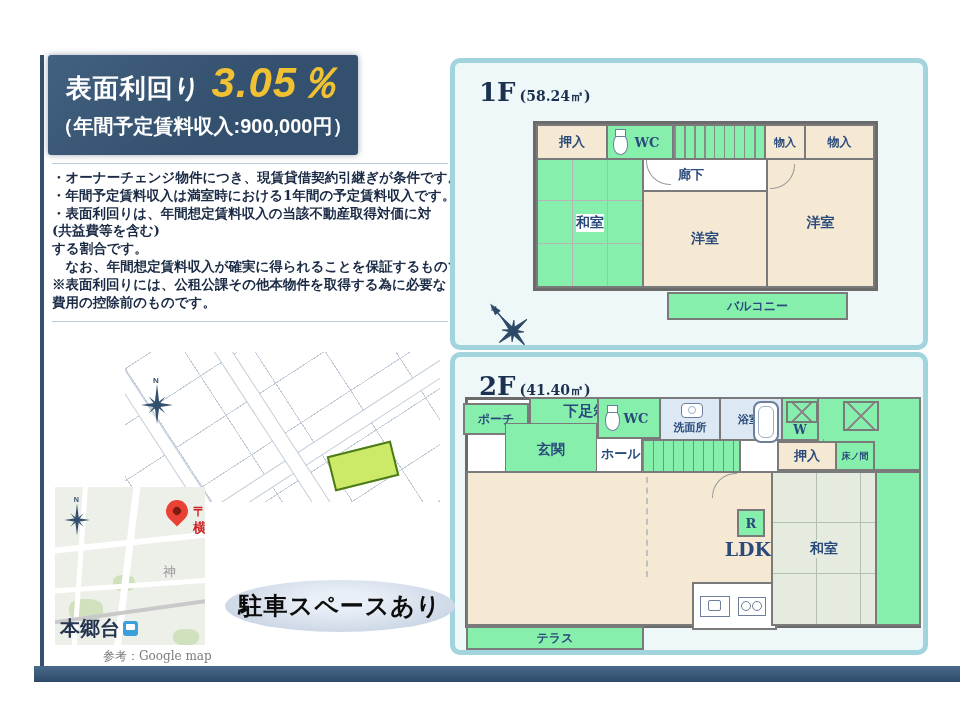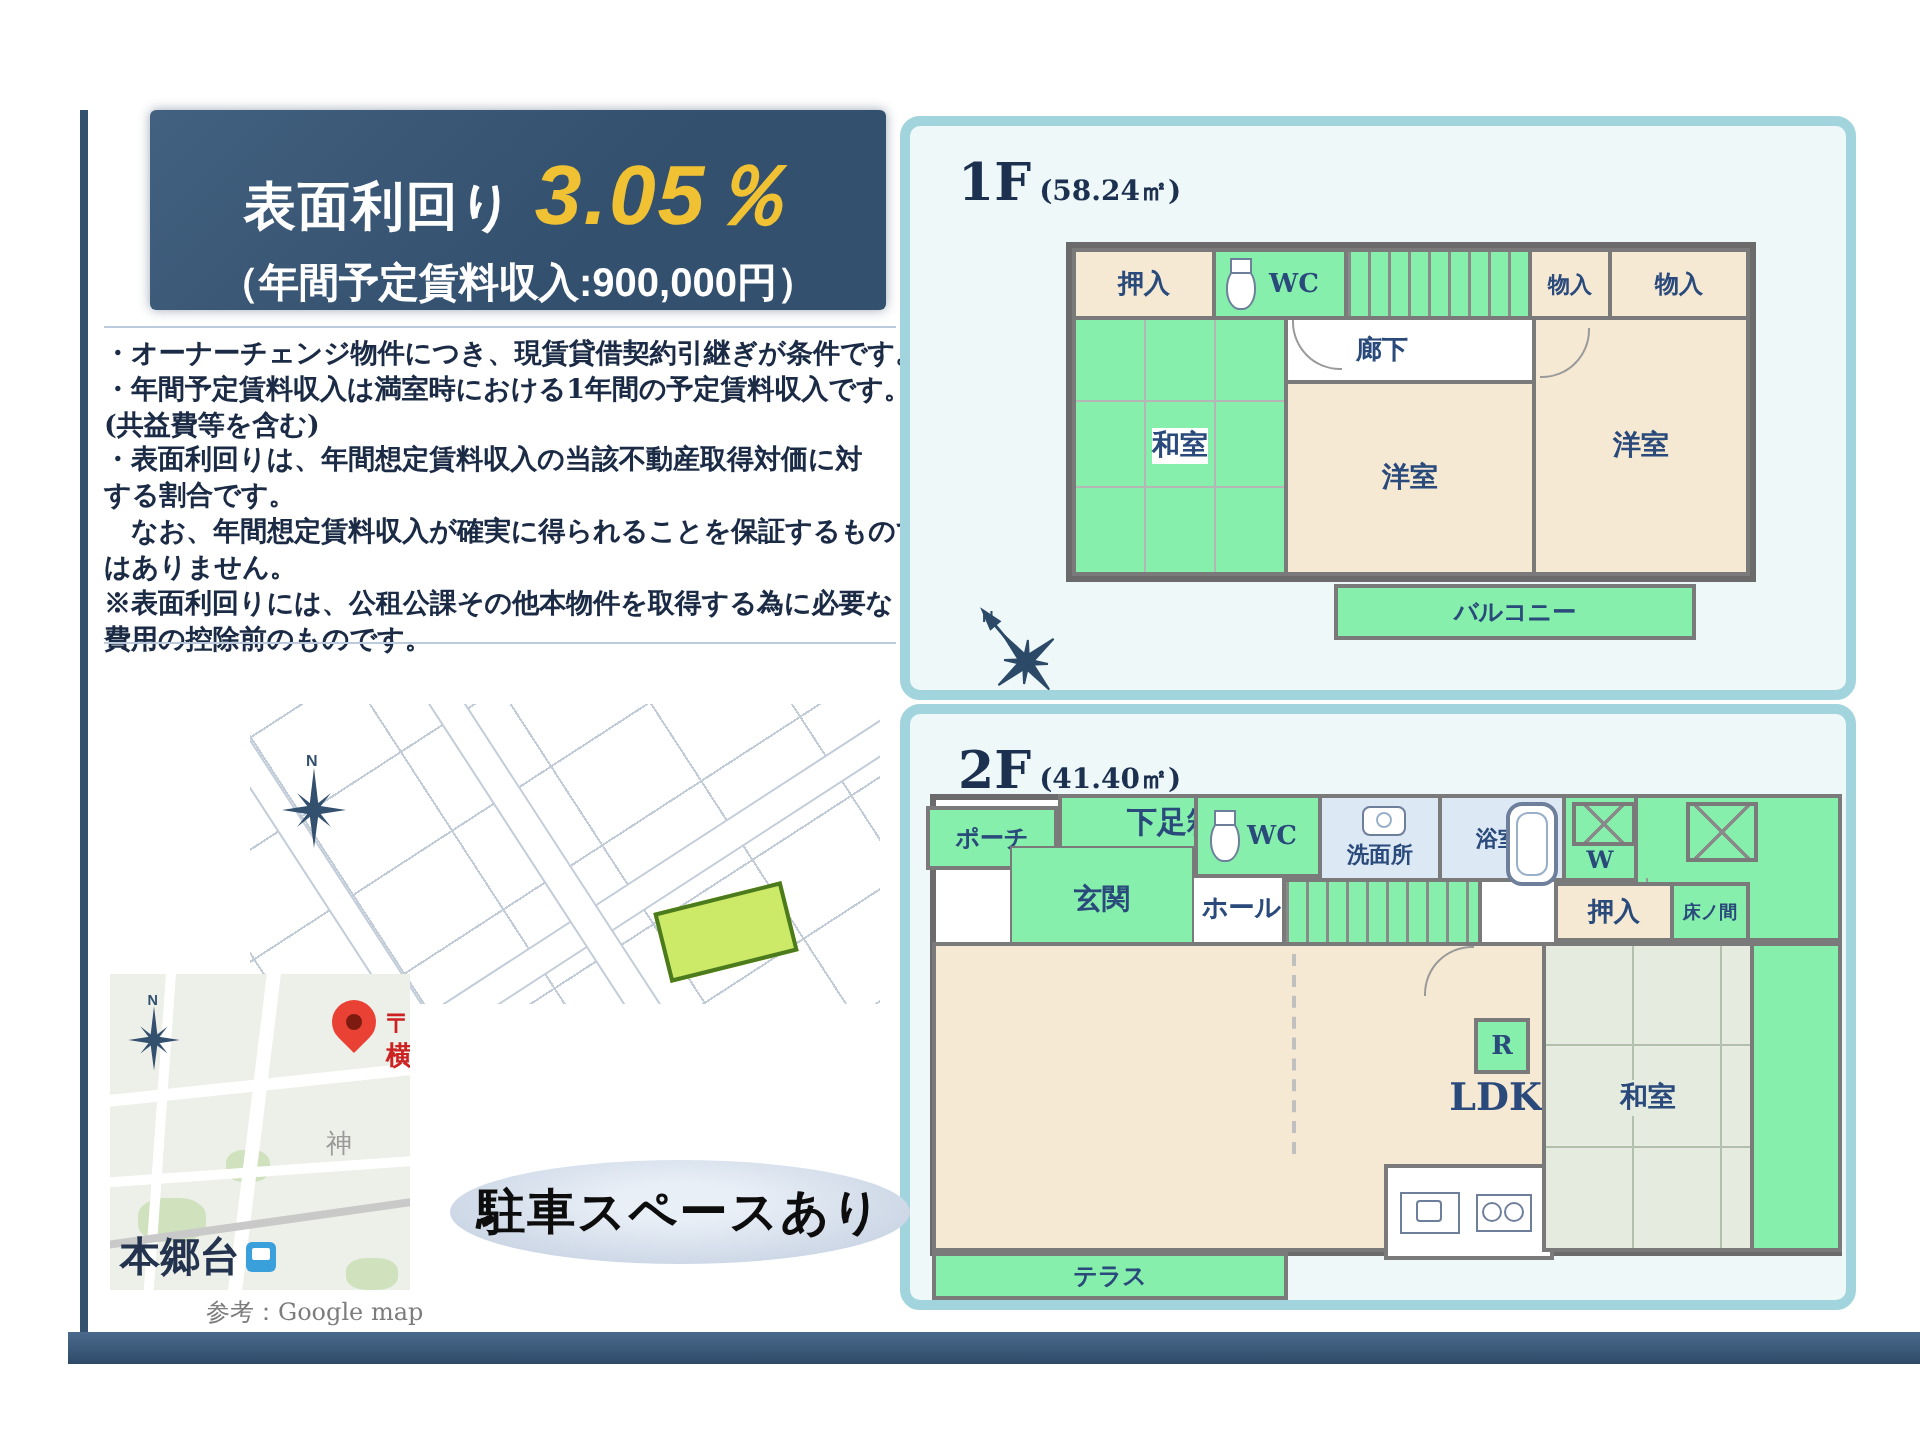--- a/index.html
+++ b/index.html
@@ -6,24 +6,24 @@
   #stage{position:relative;width:960px;height:720px;background:#fff;overflow:hidden;
          font-family:"Liberation Sans",sans-serif;}
   .abs{position:absolute;}
 
   
   .vline{left:40px;top:55px;width:4px;height:612px;background:#33506e;}
   .botbar{left:34px;top:666px;width:926px;height:16px;
           background:linear-gradient(#4a6a8d,#2e4a68);}
 
   
-  .hbox{left:75px;top:55px;width:368px;height:100px;border-radius:3px;
+  .hbox{left:48px;top:55px;width:310px;height:100px;border-radius:3px;
         background:linear-gradient(135deg,#42607f,#33506e 60%);
         box-shadow:0 0 6px rgba(40,60,90,.45);
-        display:flex;flex-direction:column;justify-content:flex-end;align-items:center;}
+        display:flex;flex-direction:column;justify-content:flex-start;align-items:center;}
   .hline1{display:flex;align-items:baseline;gap:10px;}
   .hlabel{color:#fff;font-weight:bold;font-size:26px;letter-spacing:1px;}
   .hrate{color:#f0c233;font-weight:bold;font-style:italic;font-size:42px;letter-spacing:1px;}
   .hsub{color:#fff;font-weight:bold;font-size:20px;margin-top:2px;}
 
   
   .hair{height:1px;background:#bccade;}
   .notes{left:52px;top:169px;width:400px;color:#1b2b45;font-weight:bold;
          font-family:"DejaVu Serif","Liberation Serif",serif;
          font-size:13.5px;line-height:1.32;}
@@ -119,25 +119,24 @@
       <span class="hlabel">表面利回り</span>
       <span class="hrate">3.05％</span>
     </div>
     <div class="hsub">（年間予定賃料収入:900,000円）</div>
   </div>
 
   <div class="abs hair" style="left:52px;top:163px;width:396px;"></div>
   <div class="abs notes">
     <div>・オーナーチェンジ物件につき、現賃貸借契約引継ぎが条件です。</div>
     <div>・年間予定賃料収入は満室時における1年間の予定賃料収入です。</div>
+    <div>・表面利回りは、年間想定賃料収入の当該不動産取得対価に対</div>
     <div>(共益費等を含む)</div>
-    <div>・表面利回りは、年間想定賃料収入の当該不動産取得対価に対</div>
     <div>する割合です。</div>
     <div>　なお、年間想定賃料収入が確実に得られることを保証するもので</div>
-    <div>はありません。</div>
     <div>※表面利回りには、公租公課その他本物件を取得する為に必要な</div>
     <div>費用の控除前のものです。</div>
   </div>
   <div class="abs hair" style="left:52px;top:321px;width:396px;"></div>
 
   <div class="abs cadmap">
     <div class="cadgrid"></div>
     <div class="street" style="left:-30px;top:98px;width:420px;height:14px;transform:rotate(-33deg);"></div>
     <div class="street" style="left:150px;top:-60px;width:14px;height:300px;transform:rotate(-33deg);"></div>
     <div class="street" style="left:20px;top:-80px;width:12px;height:300px;transform:rotate(-33deg);"></div>

